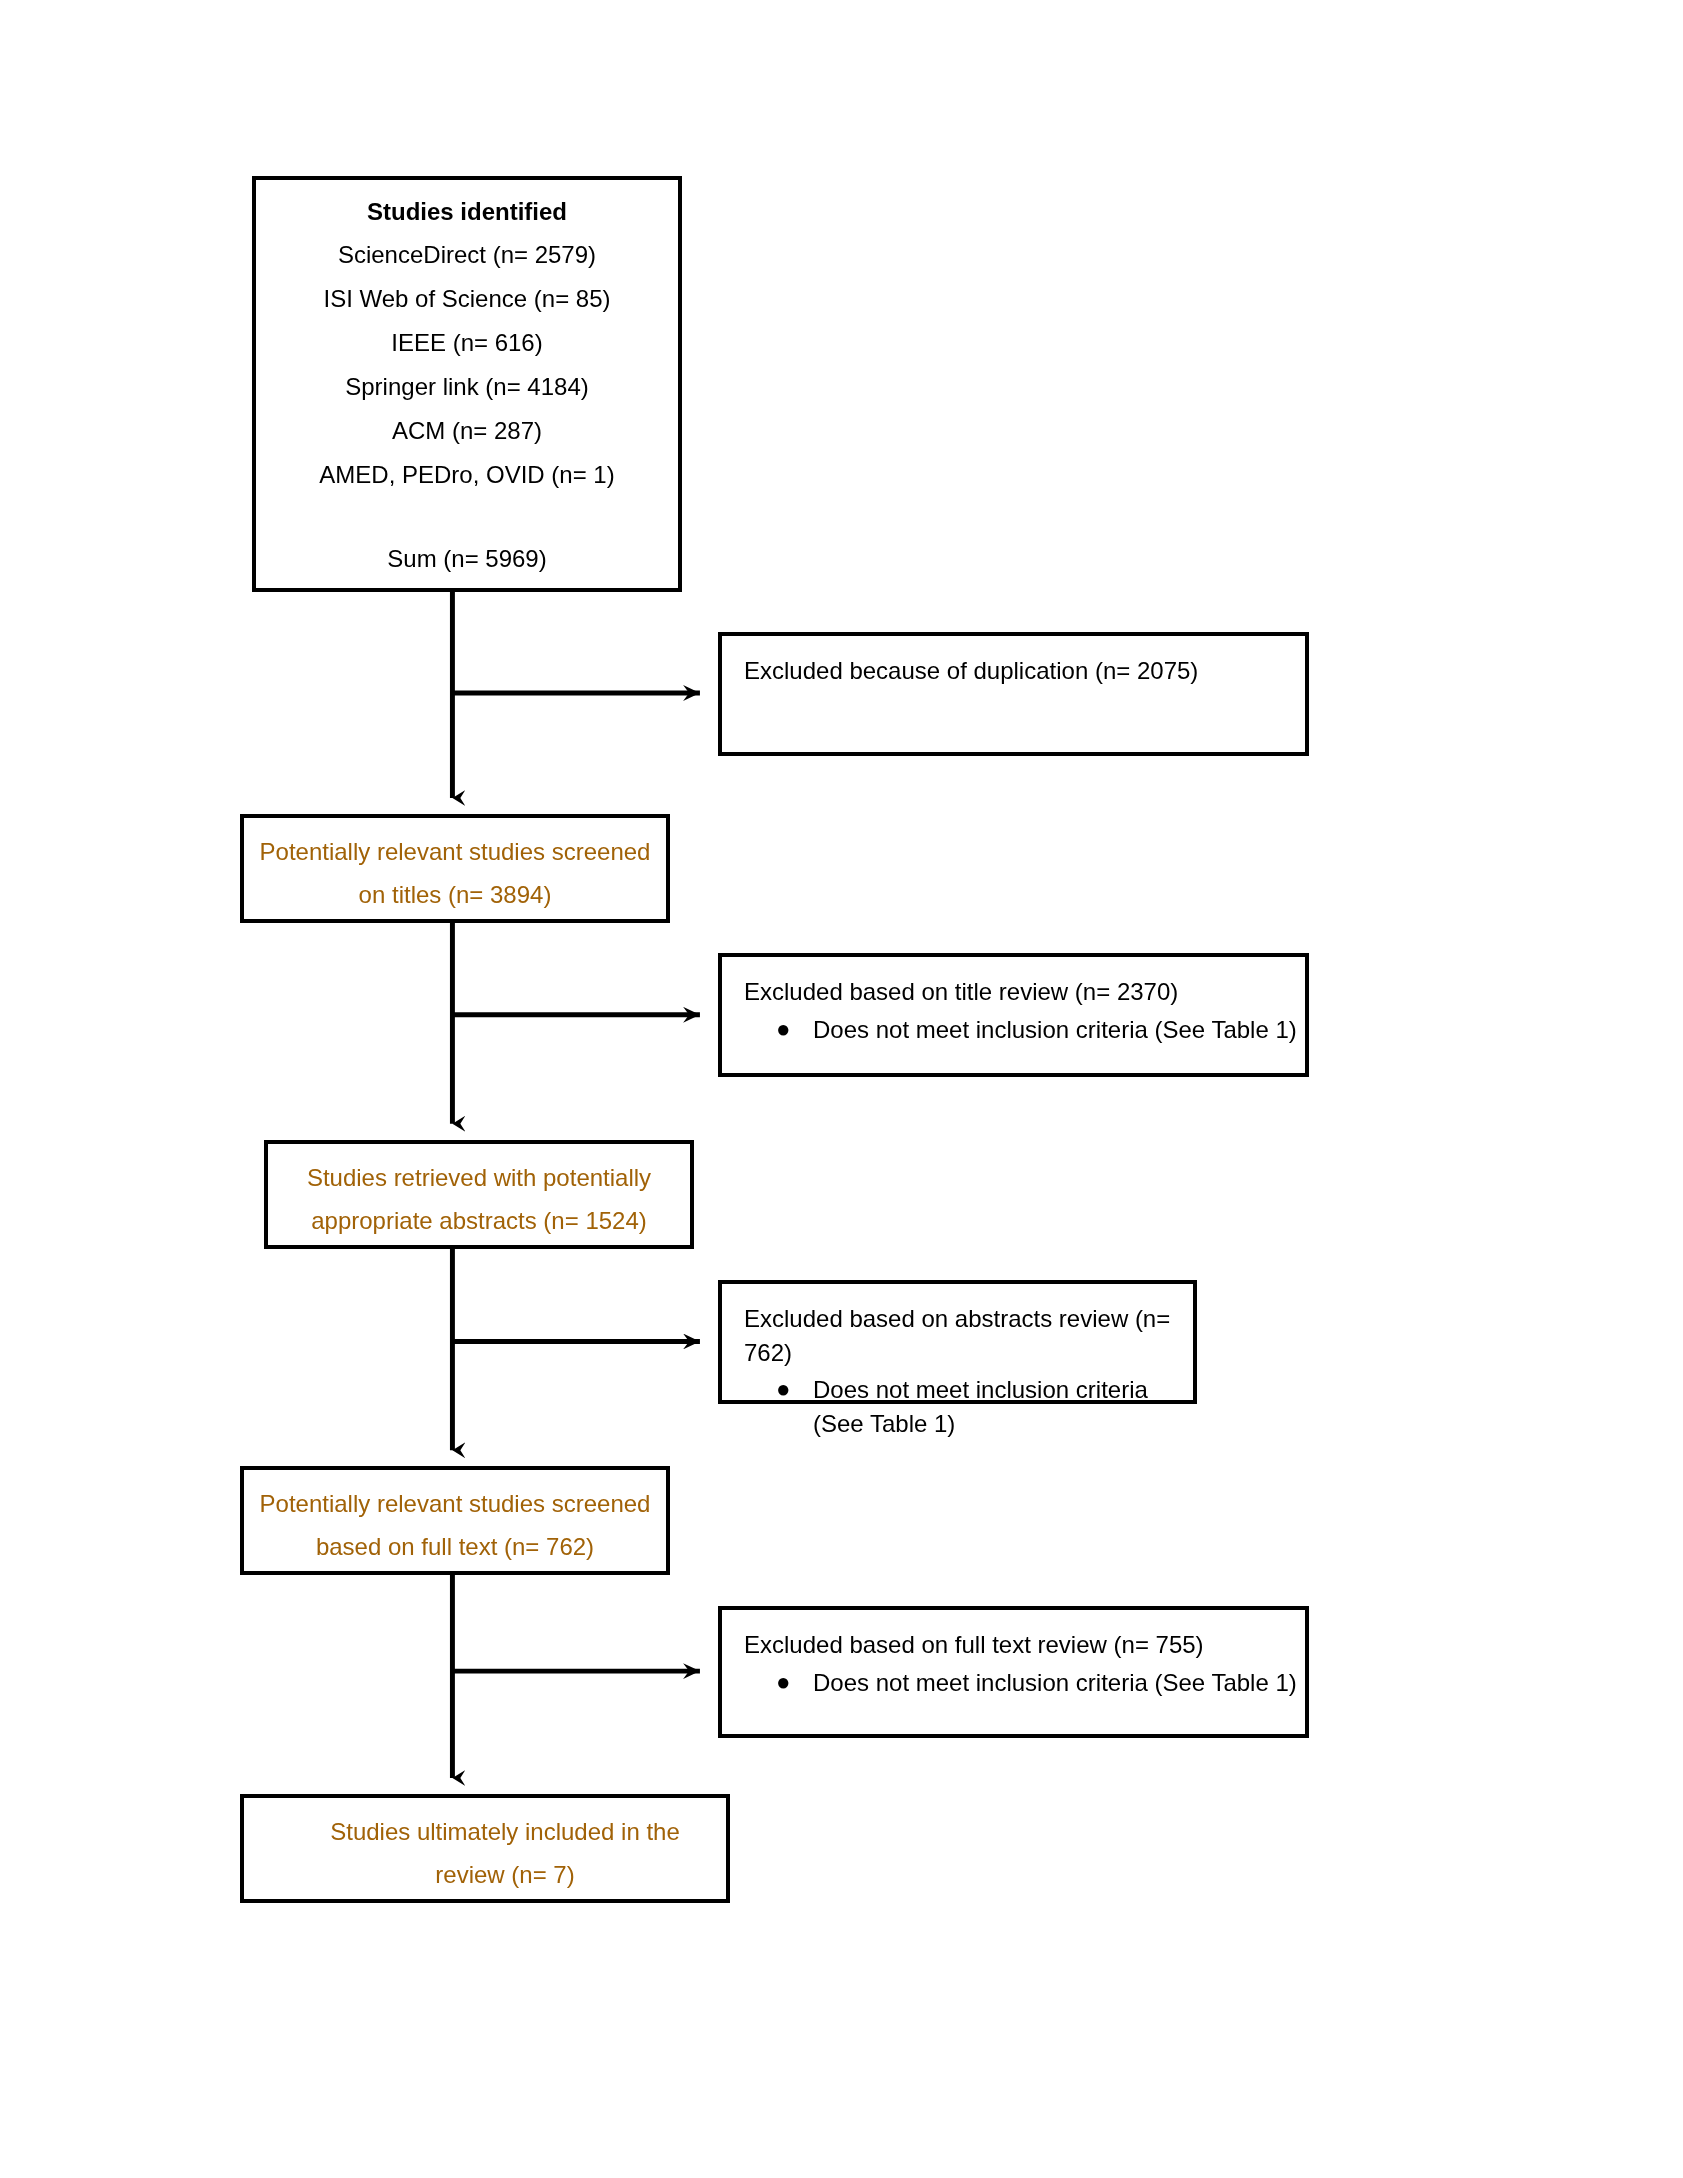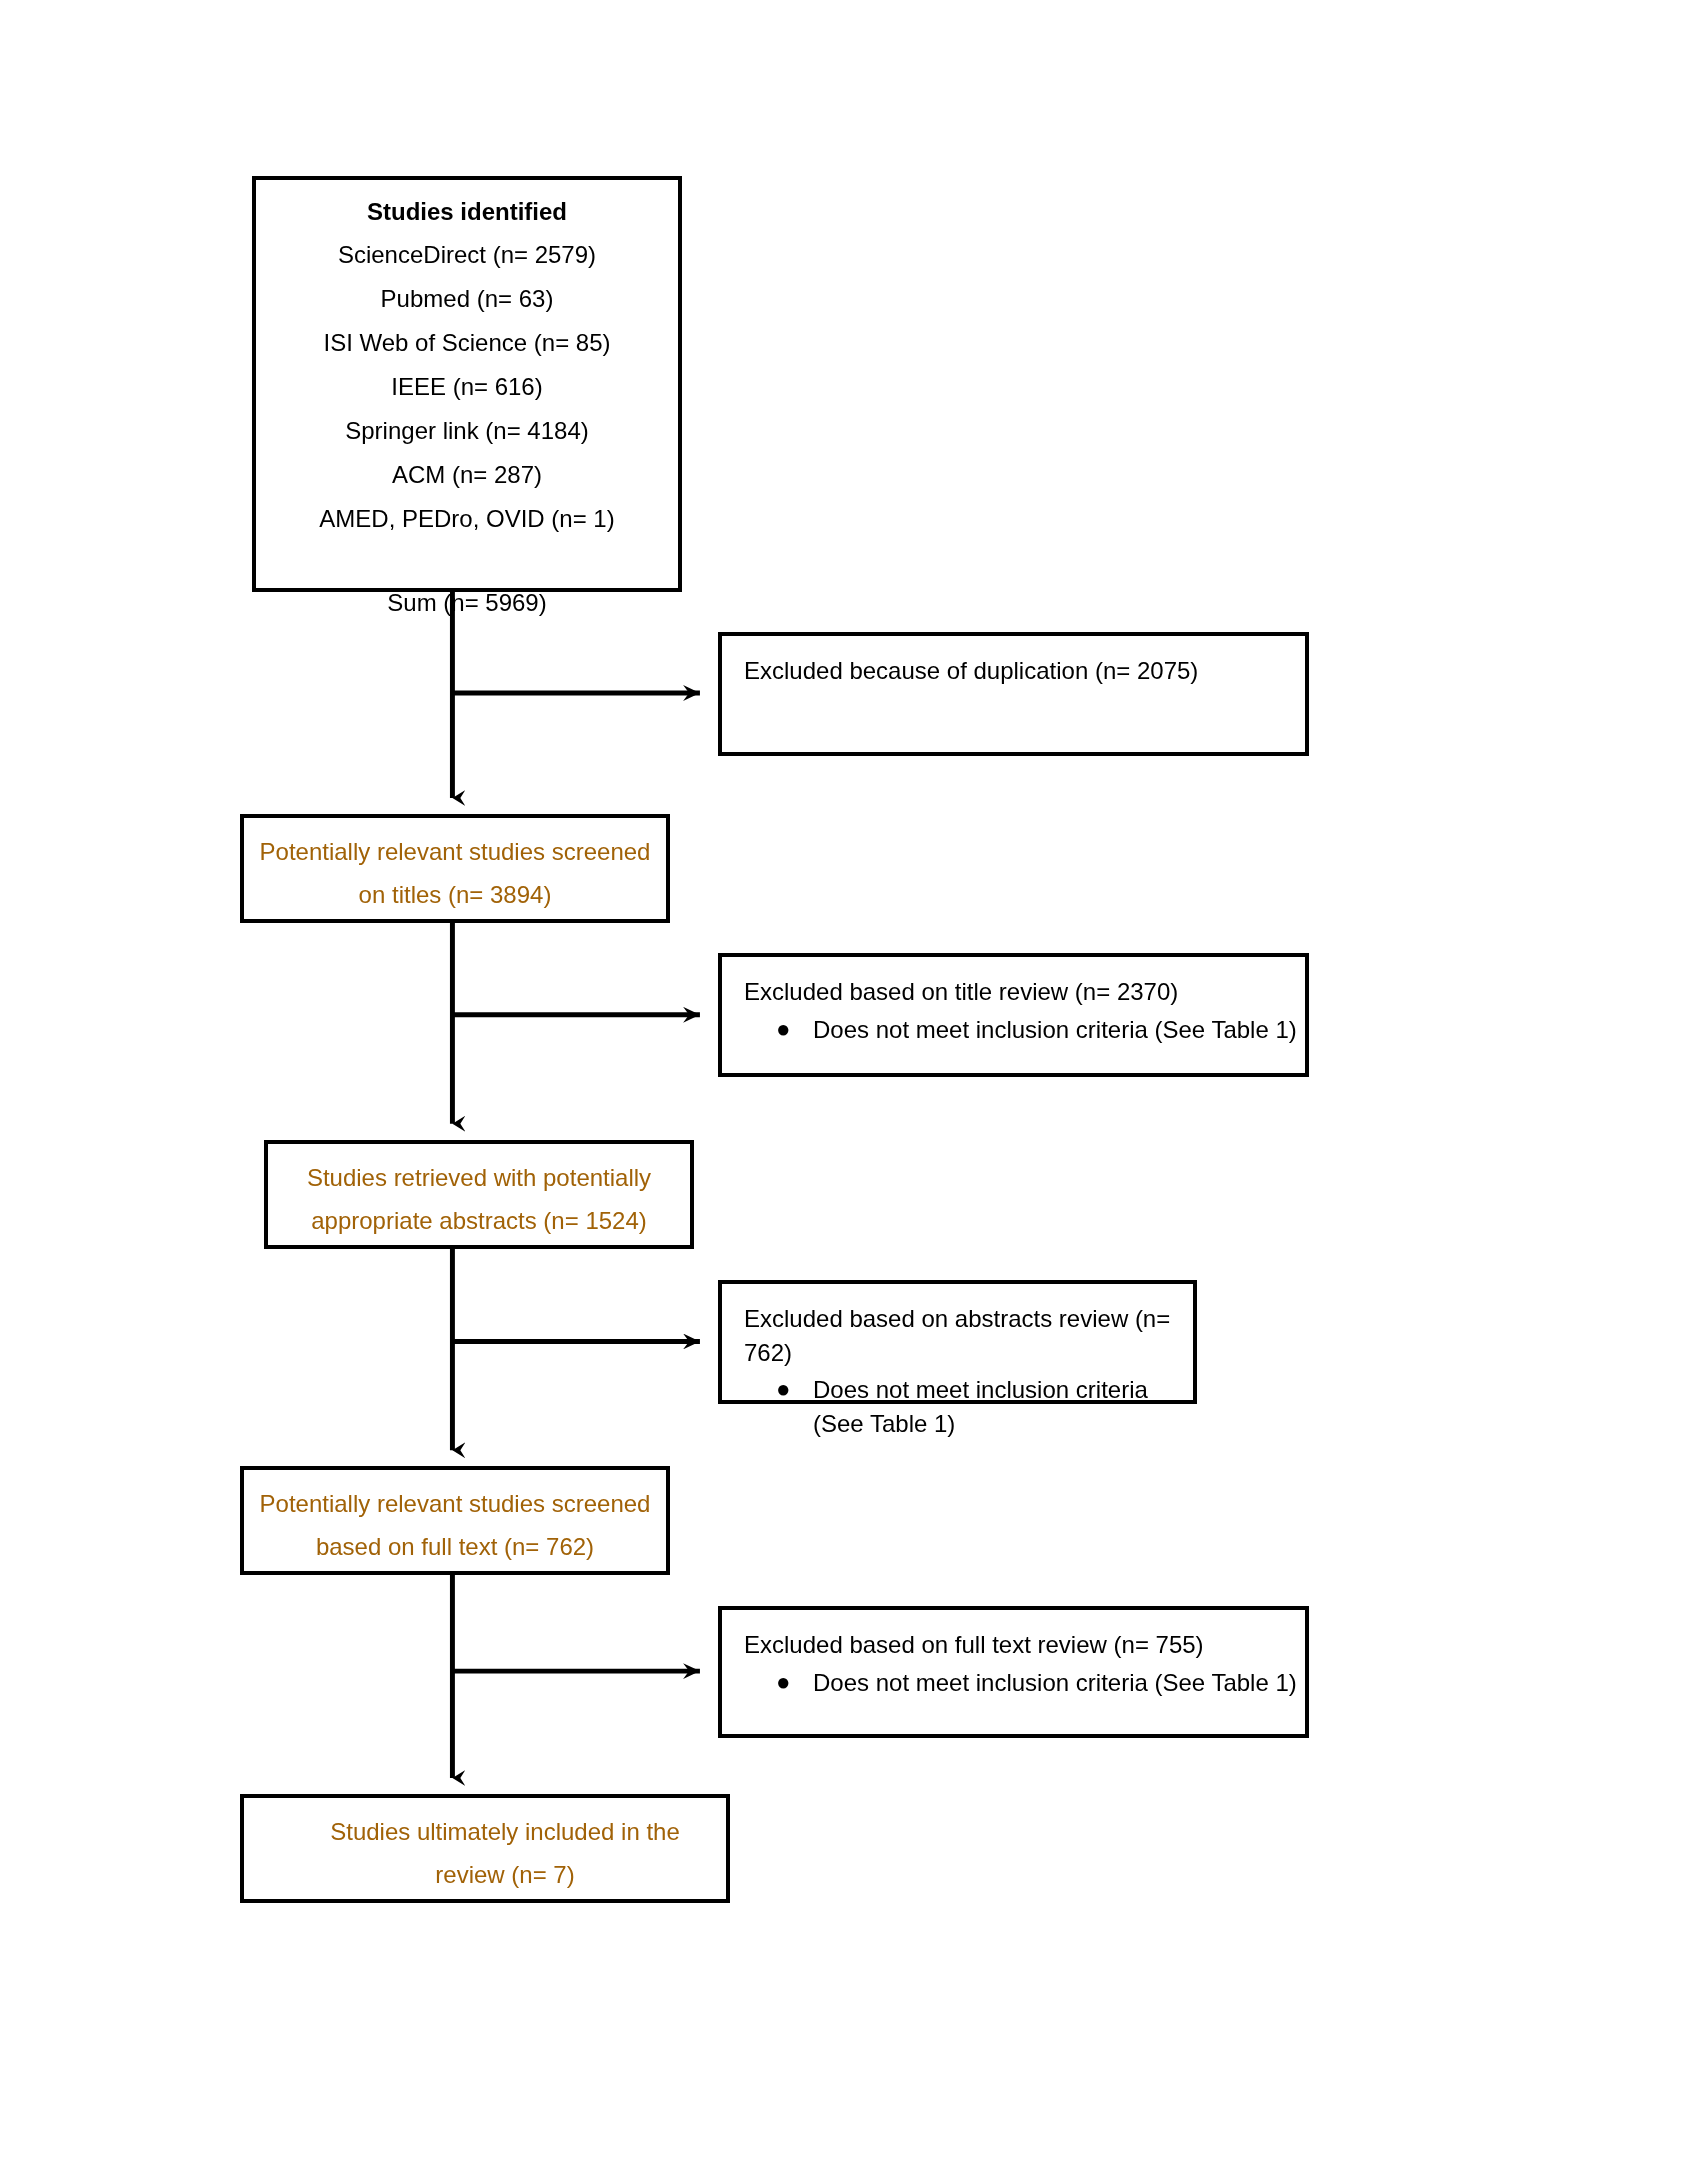--- a/index.html
+++ b/index.html
@@ -167,21 +167,20 @@
       <line x1="457" y1="1591" x2="457" y2="1796" marker-end="url(#arrowdown)"></line>
     </g>
     <g stroke="#000000" stroke-width="5" fill="none">
       <line x1="457" y1="1688" x2="707" y2="1688" marker-end="url(#arrowright)"></line>
     </g>
   </svg>
 
   <div class="flow-box stage-box" id="box-identified">
     <span class="title">Studies identified</span>
     <span class="source-line">ScienceDirect (n= 2579)</span>
-    <span class="source-line">Pubmed (n= 63)</span>
     <span class="source-line">ISI Web of Science (n= 85)</span>
     <span class="source-line">IEEE (n= 616)</span>
     <span class="source-line">Springer link (n= 4184)</span>
     <span class="source-line">ACM (n= 287)</span>
     <span class="source-line">AMED, PEDro, OVID (n= 1)</span>
     <span class="sum-line">Sum (n= 5969)</span>
   </div>
 
   <div class="flow-box excl-box" id="excl-duplication">
     <span class="excl-head">Excluded because of duplication (n= 2075)</span>

